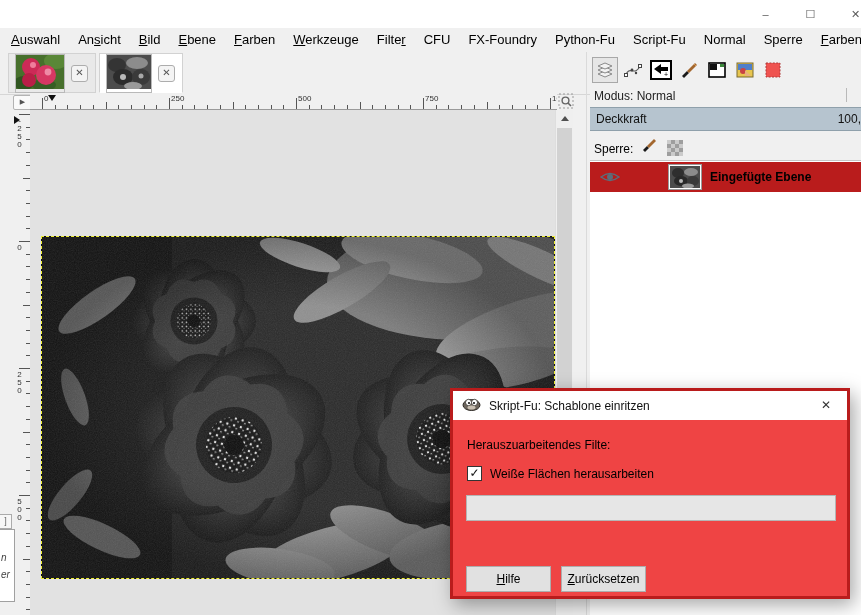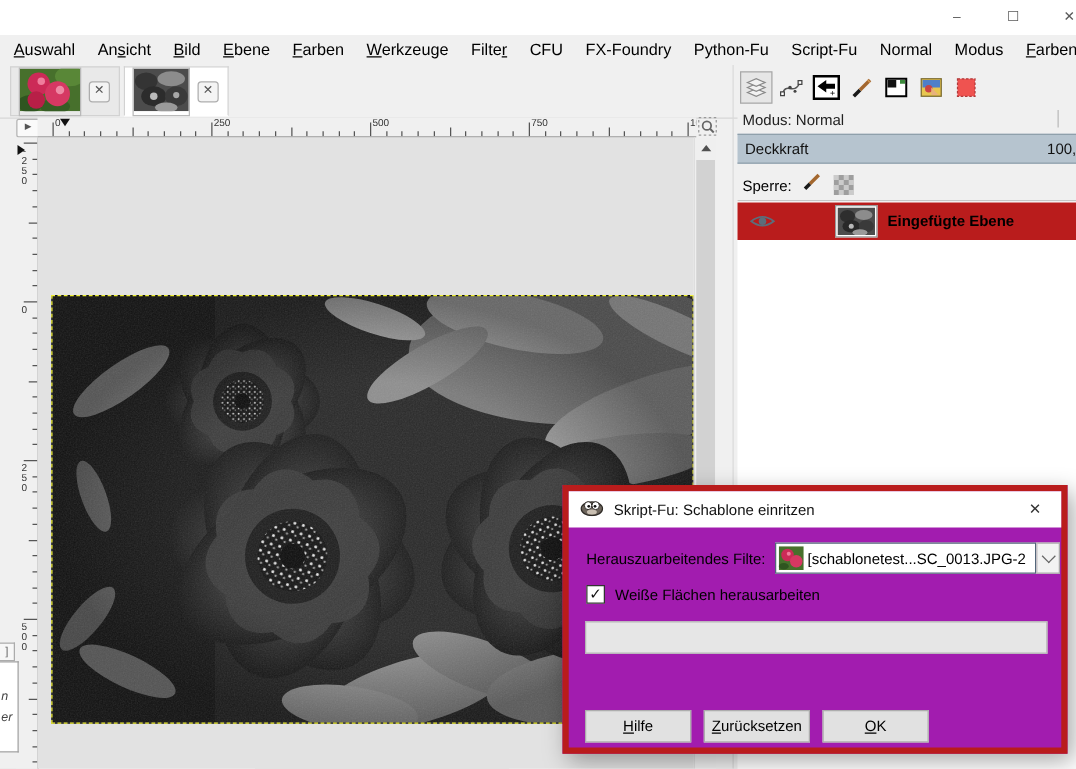--- a/index.html
+++ b/index.html
@@ -56,21 +56,21 @@
   #opacity .lab{position:absolute;left:6px;top:0;line-height:22px;color:#111}
   #opacity .val{position:absolute;right:0px;top:0;line-height:22px;color:#111}
   #lockrow{left:4px;top:84px;height:20px;display:flex;align-items:flex-end;gap:8px;white-space:nowrap}
   .checker{width:16px;height:16px;background:repeating-conic-gradient(#8a8a8a 0 25%,#c2c2c2 0 50%) 0 0/8px 8px;opacity:.8}
   #layers{left:0;top:108px;width:271px;height:455px;background:#ffffff;border-top:1px solid #c6c6c6}
   #lrow{left:0;top:1px;width:271px;height:30px;background:#b91c1c;display:flex;align-items:center}
   #leye{margin-left:9px;width:22px;height:16px}
   #lthumbwrap{margin-left:47px;border:1px solid #9a9a9a;background:#fff;padding:1px}
   #lname{margin-left:8px;font-weight:bold;font-size:12px}
   
-  #dialog{left:450px;top:388px;width:394px;height:205px;background:#a21caf;border:5px solid #b91c1c;
+  #dialog{left:450px;top:388px;width:394px;height:205px;background:#ef4444;border:3px solid #b91c1c;
           box-shadow:4px 6px 18px rgba(0,0,0,.35);z-index:50}
   #dtitle{left:0;top:0;width:100%;height:29px;background:#ffffff;display:flex;align-items:center}
   #dtitletext{margin-left:8px;font-size:12px;color:#111}
   #dclose{position:absolute;right:0;top:0;width:42px;height:29px;text-align:center;line-height:29px;font-size:12px;color:#333}
   #dimglabel{left:14px;top:47px;white-space:nowrap}
   #combo{left:165px;top:41px;width:228px;height:25px;display:flex;box-sizing:border-box}
   #combomain{flex:1;display:flex;align-items:center;gap:3px;background:#fff;border:1px solid #53677a;box-sizing:border-box;overflow:hidden;padding-left:2px}
   #combotext{white-space:nowrap;font-size:12px}
   #combobtn{width:19px;background:#f2f2f2;border:1px solid #a9a9a9;border-left:1px solid #bdbdbd;box-sizing:border-box;
             display:flex;align-items:center;justify-content:center}
@@ -104,21 +104,21 @@
   <div class="mi"><span></span><span class="mn">B</span><span>ild</span></div>
   <div class="mi"><span></span><span class="mn">E</span><span>bene</span></div>
   <div class="mi"><span></span><span class="mn">F</span><span>arben</span></div>
   <div class="mi"><span></span><span class="mn">W</span><span>erkzeuge</span></div>
   <div class="mi"><span>Filte</span><span class="mn">r</span><span></span></div>
   <div class="mi"><span>CFU</span></div>
   <div class="mi"><span>FX-Foundry</span></div>
   <div class="mi"><span>Python-Fu</span></div>
   <div class="mi"><span>Script-Fu</span></div>
   <div class="mi"><span>Normal</span></div>
-  <div class="mi"><span>Modus</span></div>
+  <div class="mi"><span>Sperre</span></div>
   <div class="mi"><span></span><span class="mn">F</span><span>arben</span></div>
   <div class="mi"><span></span><span class="mn">H</span></div>
 </div>
 
 <div class="abs" id="tabstrip">
   <div class="abs imgtab" id="tab1">
     <span class="thumb">
       <svg width="48" height="34">
         <rect width="48" height="34" fill="#47702c"></rect>
         <ellipse cx="8" cy="28" rx="10" ry="7" fill="#2f5520"></ellipse>
@@ -435,45 +435,29 @@
           <circle cx="12" cy="6" r="1.1" fill="#111"></circle>
         <ellipse cx="9.5" cy="10.5" rx="4" ry="2" fill="#c9bfb2"></ellipse>
       </svg>
     </span>
     <span id="dtitletext">Skript-Fu: Schablone einritzen</span>
     <span id="dclose">✕</span>
   </div>
 
   <div class="abs" id="dimglabel">Herauszuarbeitendes Filte:</div>
 
-  <div class="abs" id="combo">
-    <div id="combomain">
-      <svg width="20" height="19">
-        <rect width="20" height="19" fill="#47702c"></rect>
-        <circle cx="7" cy="7" r="5" fill="#cc2a57"></circle>
-        <circle cx="14" cy="12" r="5" fill="#d63863"></circle>
-        <circle cx="8" cy="6" r="1.6" fill="#ef7d9c"></circle>
-        <ellipse cx="4" cy="16" rx="4" ry="2.6" fill="#2f5520"></ellipse>
-      </svg>
-      <span id="combotext">[schablonetest...SC_0013.JPG-2</span>
-    </div>
-    <div id="combobtn">
-        <i class="chev"></i>
-      </div>
-  </div>
 
   <div class="abs" id="checkrow">
     <span id="checkbox">✓</span>
     <span>Weiße Flächen herausarbeiten</span>
   </div>
 
   <div class="abs" id="progress"></div>
 
   <div class="abs dbtn" id="btn-reset"><span></span><span class="mn">Z</span><span>urücksetzen</span></div>
   <div class="abs dbtn" id="btn-help"><span></span><span class="mn">H</span><span>ilfe</span></div>
-  <div class="abs dbtn" id="btn-ok"><span></span><span class="mn">O</span><span>K</span></div>
 </div>
 
 <div class="abs" id="fragbtn">]</div>
 <div class="abs" id="fragtip">
   <span style="top:22px">n</span>
   <span style="top:39px">er</span>
 </div>
 
 </body></html>

